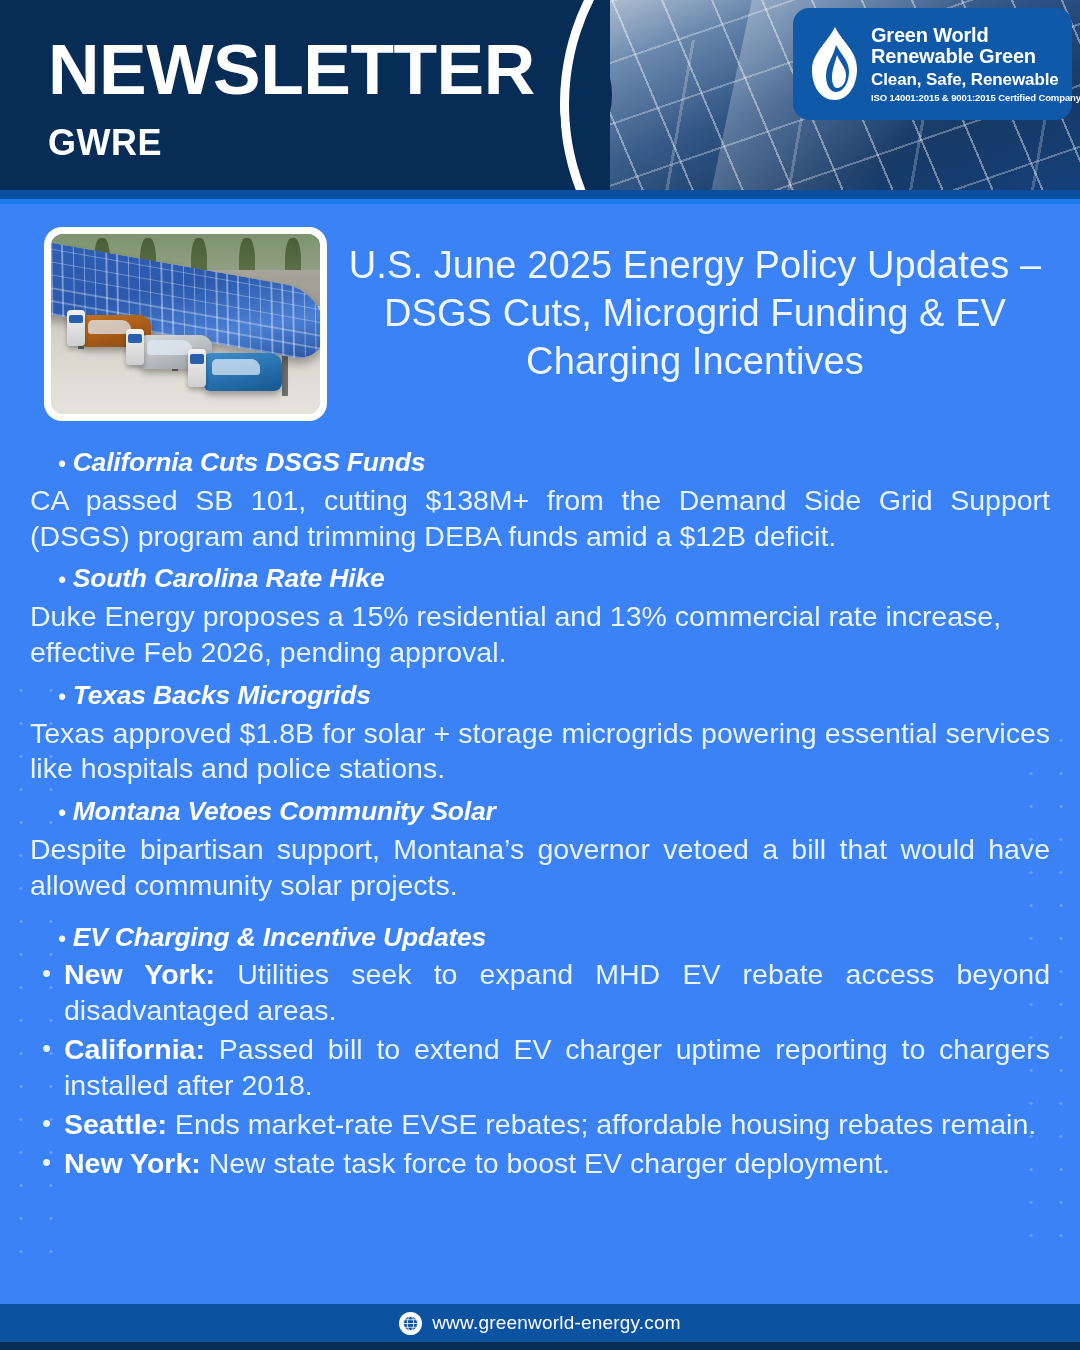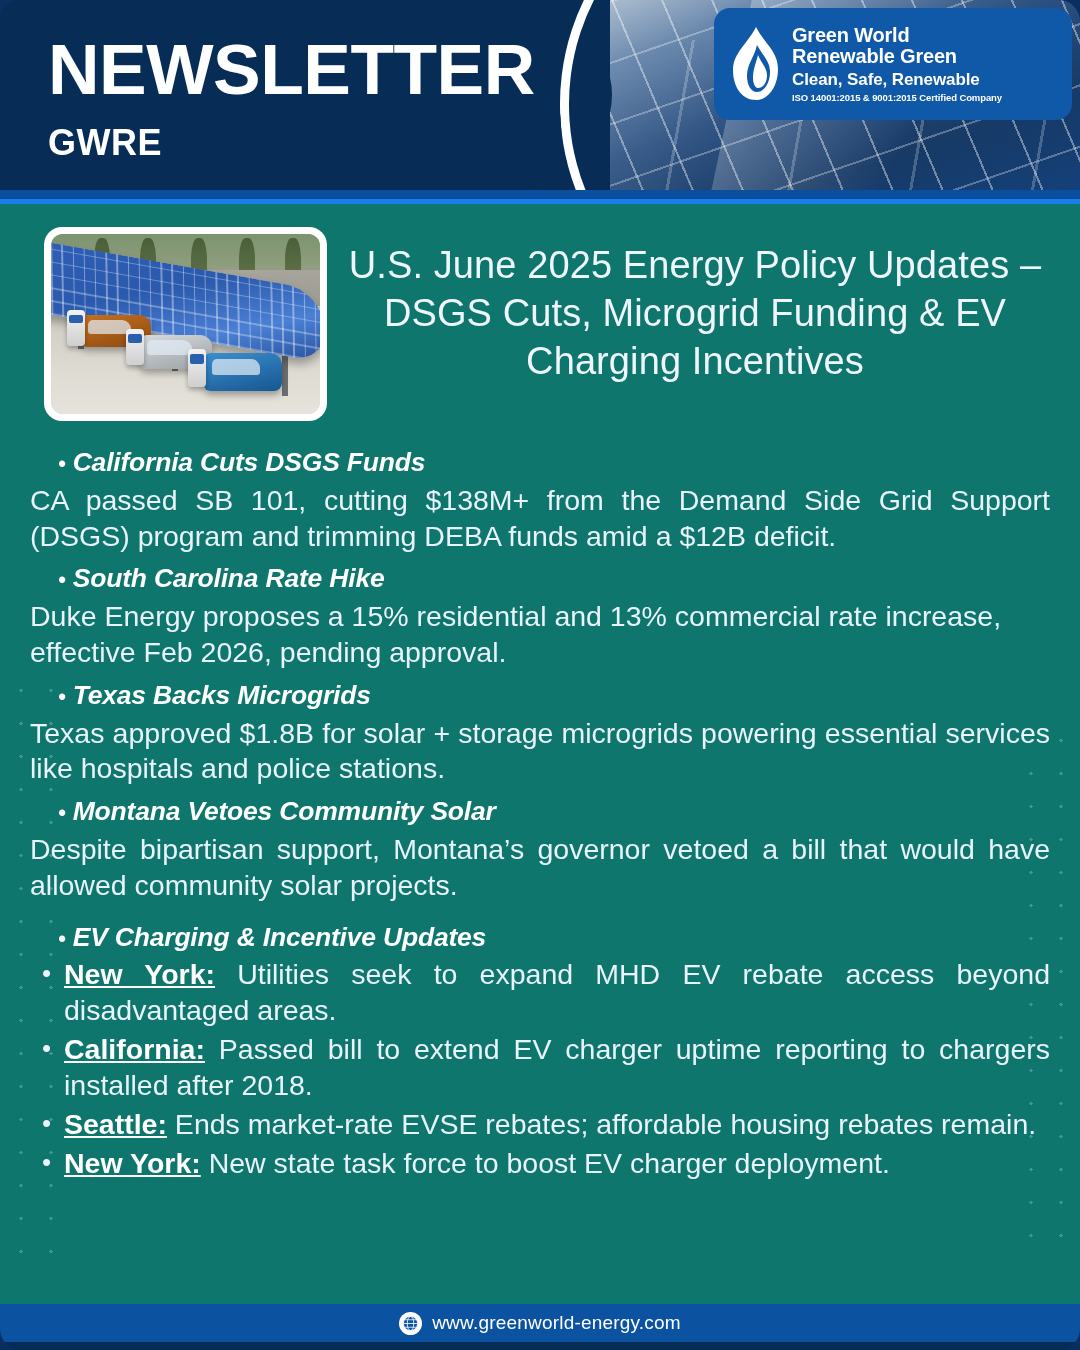--- a/index.html
+++ b/index.html
@@ -11,21 +11,20 @@
     font-family: "Liberation Sans", sans-serif;
     overflow: hidden;
   }
 
   .page {
     position: relative;
     width: 1080px;
     height: 1350px;
     background: #0a2f5e;
     overflow: hidden;
-    border-radius: 21px;
   }
 
   
   .header {
     position: absolute;
     top: 0; left: 0;
     width: 1080px;
     height: 190px;
     background: #072d57;
     overflow: hidden;
@@ -115,21 +114,21 @@
     font-weight: 700;
     color: #ffffff;
     letter-spacing: 0.5px;
   }
 
   
   .logo-badge {
     position: absolute;
     top: 8px;
     right: 8px;
-    width: 358px;
+    width: 279px;
     height: 112px;
     background: #1059a8;
     border-radius: 16px;
     display: flex;
     align-items: center;
     padding: 0 12px 0 14px;
   }
   .logo-flame { flex: 0 0 auto; width: 56px; height: 78px; }
   .logo-text { margin-left: 8px; color: #ffffff; }
   .logo-line1 {
@@ -158,21 +157,21 @@
     width: 1080px; height: 5px;
     background: #1a7ced;
   }
 
   
   .body-area {
     position: absolute;
     top: 204px; left: 0;
     width: 1080px;
     height: 1100px;
-    background: #0f766e;
+    background: #3b82f6;
     overflow: hidden;
   }
   .dots-left, .dots-right {
     position: absolute;
     top: 470px;
     width: 58px;
     height: 600px;
     background-image: radial-gradient(circle, rgba(190,215,240,0.30) 1.6px, transparent 1.8px);
     background-size: 30px 33px;
     pointer-events: none;
@@ -279,21 +278,21 @@
     padding-left: 34px;
     margin-bottom: 3px;
   }
   .ev-item.nojust { text-align: left; }
   .ev-item .b {
     position: absolute;
     left: 12px;
     top: 0;
     font-size: 26px;
   }
-  .ev-item strong { font-weight: 700; color: #ffffff; text-decoration: underline; }
+  .ev-item strong { font-weight: 700; color: #ffffff; }
 
   
   .footer-top-pad {
     position: absolute;
     left: 0; top: 1304px;
     width: 1080px; height: 12px;
     background: #072d57;
   }
   .footer {
     position: absolute;

